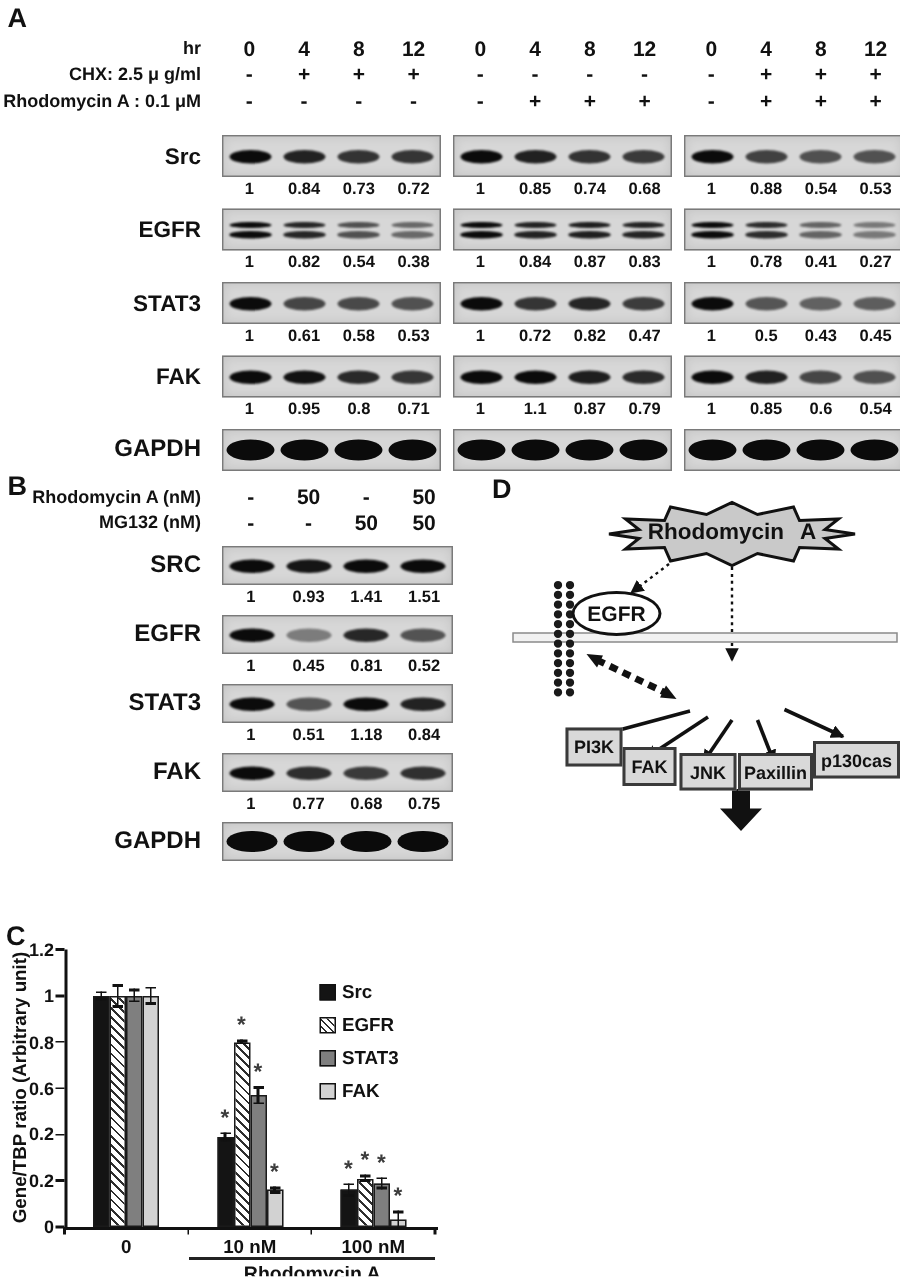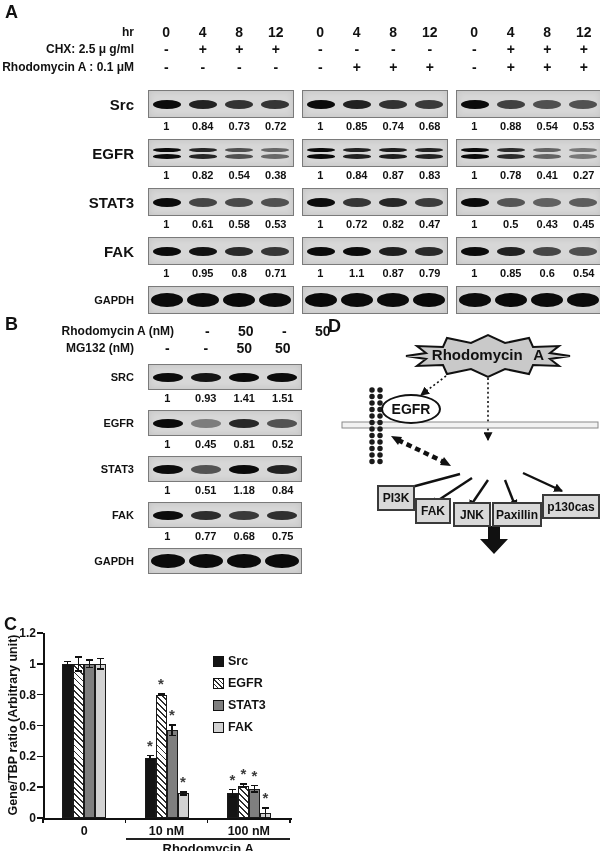--- a/index.html
+++ b/index.html
@@ -14,21 +14,21 @@
 
   
   .blotwrap{position:absolute;left:0;top:0;right:0;}
   #blotsA{padding-top:24px;}
   #blotsB{padding-top:10px;}
   .arow{display:grid;column-gap:8px;align-items:center;}
   .gridA{grid-template-columns:140px 146px 146px 146px;}
   .gridB{grid-template-columns:140px 154px;}
   .rlabel{text-align:right;padding-right:6px;font-weight:bold;font-size:12px;white-space:nowrap;}
   .rlabel.prot{font-size:15px;}
-  .rlabel.protbig{font-size:11px;}
+  .rlabel.protbig{font-size:16px;}
   .gcell{display:grid;grid-template-columns:repeat(4,1fr);text-align:center;}
   .lane-val{font-weight:bold;font-size:14px;line-height:1;}
   .quant-val{font-weight:bold;font-size:11px;line-height:1;}
   .blotbox{background:#d7d7d7;border:1px solid #7a7a7a;display:grid;
            grid-template-columns:repeat(4,1fr);align-items:center;
            box-shadow:inset 0 0 7px rgba(0,0,0,0.10);}
   .blotbox.hA{height:26px;} .blotbox.hB{height:24px;}
   .lane{display:flex;flex-direction:column;gap:2px;align-items:center;justify-content:center;height:100%;}
   .band{width:78%;height:9px;background:#0b0b0b;border-radius:50%;filter:blur(0.6px);}
   .band.dbl{height:4.5px;}
@@ -460,21 +460,21 @@
               <div class="band gapdh" style="opacity: 1;"></div>
             </div>
           </div>
         </div>
       </div>
   </section>
 
   <section class="panel" id="panelB">
     <div class="plabel">B</div>
     <div class="blotwrap" id="blotsB">
-        <div class="arow gridB" style="height: 17px; padding-left: 40px;">
+        <div class="arow gridB" style="height: 17px;">
           <div class="rlabel ">Rhodomycin A (nM)</div>
           <div class="gcell">
             <span class="lane-val">-</span>
             <span class="lane-val">50</span>
             <span class="lane-val">-</span>
             <span class="lane-val">50</span>
           </div>
         </div>
         <div class="arow gridB" style="height: 17px;">
           <div class="rlabel ">MG132 (nM)</div>

